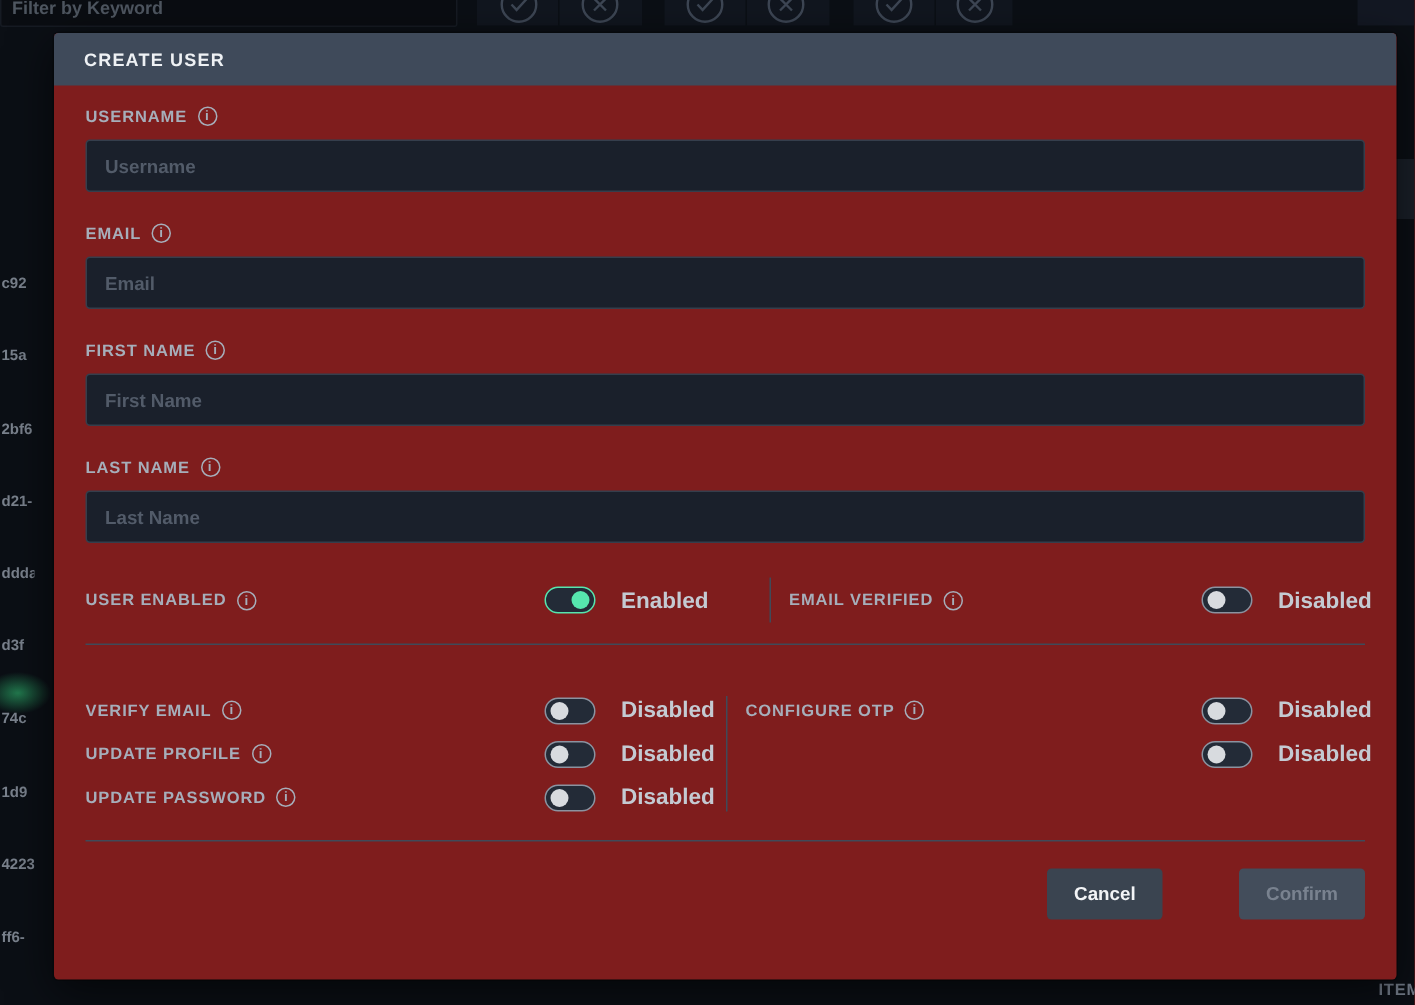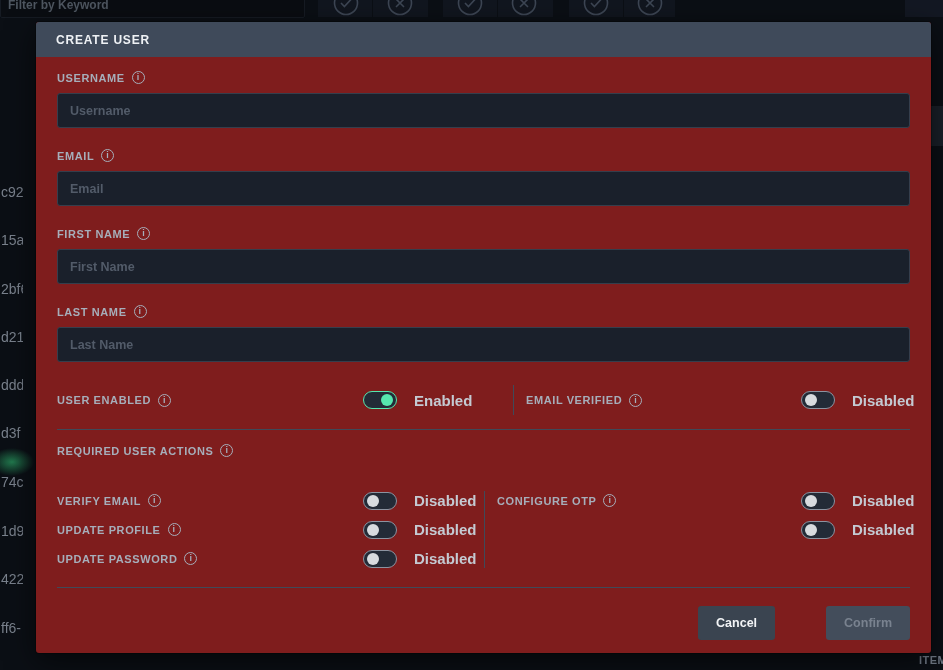--- a/index.html
+++ b/index.html
@@ -25,21 +25,21 @@
   }
   .bool-panel .mid-divider {
     position:absolute; left:54px; top:0; width:1px; height:17px; background:#0b0f15;
   }
   .circle-icon { position:absolute; top:-10px; }
   .bg-block-right-top { position:absolute; left:905px; top:0; width:38px; height:17px; background:#131823; }
   .bg-block-right { position:absolute; left:915px; top:106px; width:28px; height:40px; background:#1a2029; }
   .bg-col-fragment { position:absolute; left:4px; top:6px; color:#8b93a0; font-size:11px; font-weight:700; }
   .hash-frag {
     position:absolute; left:1px; width:22px; overflow:hidden;
-    color:#79818c; font-size:14px; font-weight:400; white-space:nowrap;
+    color:#79818c; font-size:10px; font-weight:700; white-space:nowrap;
   }
   .green-glow {
     position:absolute; left:-10px; top:448px; width:44px; height:28px;
     background:radial-gradient(closest-side, rgba(52,208,124,.55), rgba(52,208,124,0));
   }
   .pagination-frag {
     position:absolute; left:919px; top:654px; color:#737c89;
     font-size:11px; font-weight:700; letter-spacing:.5px; white-space:nowrap;
   }
 
@@ -236,24 +236,20 @@
           <span class="toggle">
               <span class="knob"></span>
             </span>
           <span class="toggle-state">Disabled</span>
         </div>
       </div>
     </div>
 
     <div class="section-divider"></div>
 
-    <div class="section-label">
-      <span>REQUIRED USER ACTIONS</span>
-      <span class="info-icon"></span>
-    </div>
 
     <div class="two-col actions-grid">
       <div class="col-left">
         <div class="toggle-line">
           <span class="toggle-label">
             <span>VERIFY EMAIL</span>
             <span class="info-icon"></span>
           </span>
           <span class="toggle">
               <span class="knob"></span>

